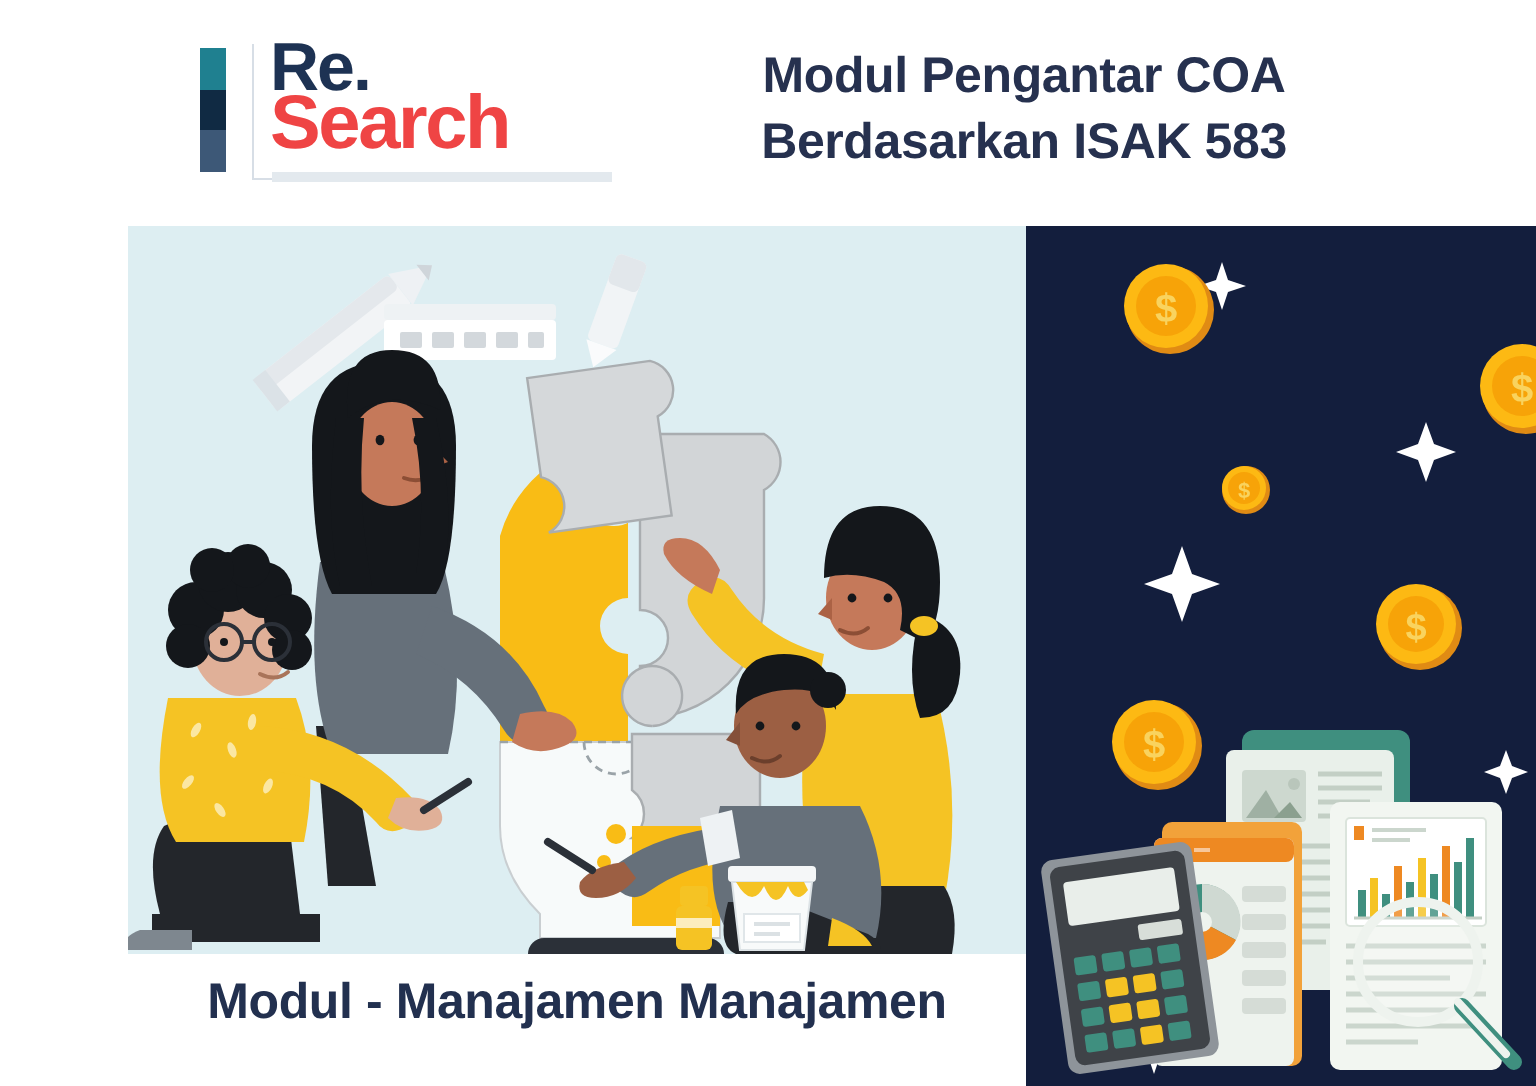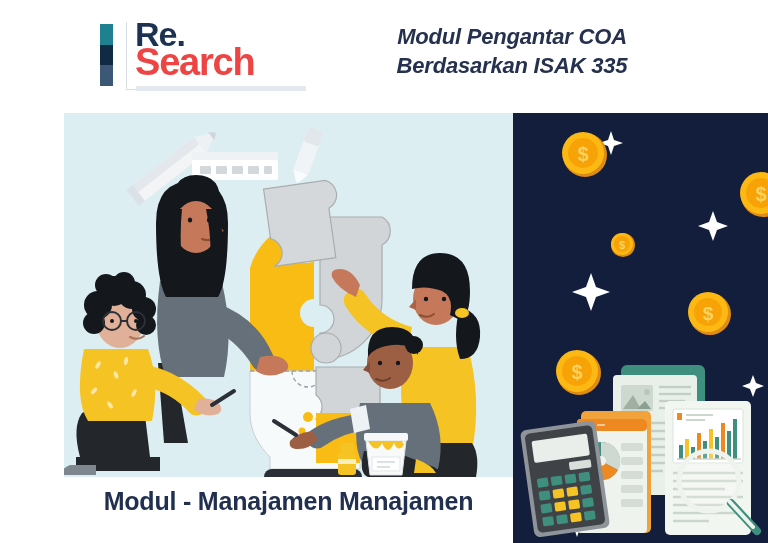--- a/index.html
+++ b/index.html
@@ -16,21 +16,21 @@
   .logo-bar i:nth-child(2){ background:#102a43; }
   .logo-bar i:nth-child(3){ background:#3d5877; }
   .logo-rule { position:absolute; left:26px; top:2px; width:1px; height:68px; background:#d7dee6; }
   .logo-rule2{ position:absolute; left:26px; top:69px; width:14px; height:1px; background:#d7dee6; }
   .logo-word { position:absolute; left:35px; top:0px; line-height:0.88; }
   .logo-re { display:block; font-size:34px; font-weight:bold; color:#1d3253; letter-spacing:-1px; }
   .logo-search { display:block; font-size:38px; font-weight:bold; color:#ef4444; letter-spacing:-1.2px; margin-top:-4px; }
   .logo-underline { position:absolute; left:36px; top:66px; width:170px; height:5px; background:#e3e9ee; }
 
   .title { position:absolute; right:46px; top:22px; text-align:center; width:420px;
-           color:#26314f; font-size:22px; font-weight:bold; line-height:1.33; letter-spacing:-0.2px;font-style:italic; }
+           color:#26314f; font-size:25px; font-weight:bold; line-height:1.33; letter-spacing:-0.2px; }
   .title span { display:block; }
 
   
   .illus { position:absolute; left:64px; top:113px; width:449px; height:364px;
            background:#ddeef2; overflow:hidden; }
   .dark { position:absolute; left:513px; top:113px; width:255px; height:430px;
           background:#131e3d; overflow:hidden; }
 
   .caption { position:absolute; left:64px; top:487px; width:449px; text-align:center;
              color:#22304f; font-size:25px; font-weight:bold; letter-spacing:-0.2px; }
@@ -52,21 +52,21 @@
     <div class="logo-rule2"></div>
     <div class="logo-underline"></div>
     <div class="logo-word">
       <span class="logo-re">Re.</span>
       <span class="logo-search">Search</span>
     </div>
   </div>
 
   <div class="title">
     <span>Modul Pengantar COA</span>
-    <span>Berdasarkan ISAK 335</span>
+    <span>Berdasarkan ISAK 583</span>
   </div>
 </div>
 
 <div class="illus">
   <svg width="449" height="364" viewBox="0 0 449 364">
     <rect x="0" y="0" width="449" height="364" fill="#ddeef2"></rect>
 
     <g transform="rotate(-38 110 60)">
       <rect x="62" y="44" width="86" height="20" rx="3" fill="#f2f4f6"></rect>
       <rect x="62" y="44" width="86" height="9" rx="3" fill="#e4e8ec"></rect>

